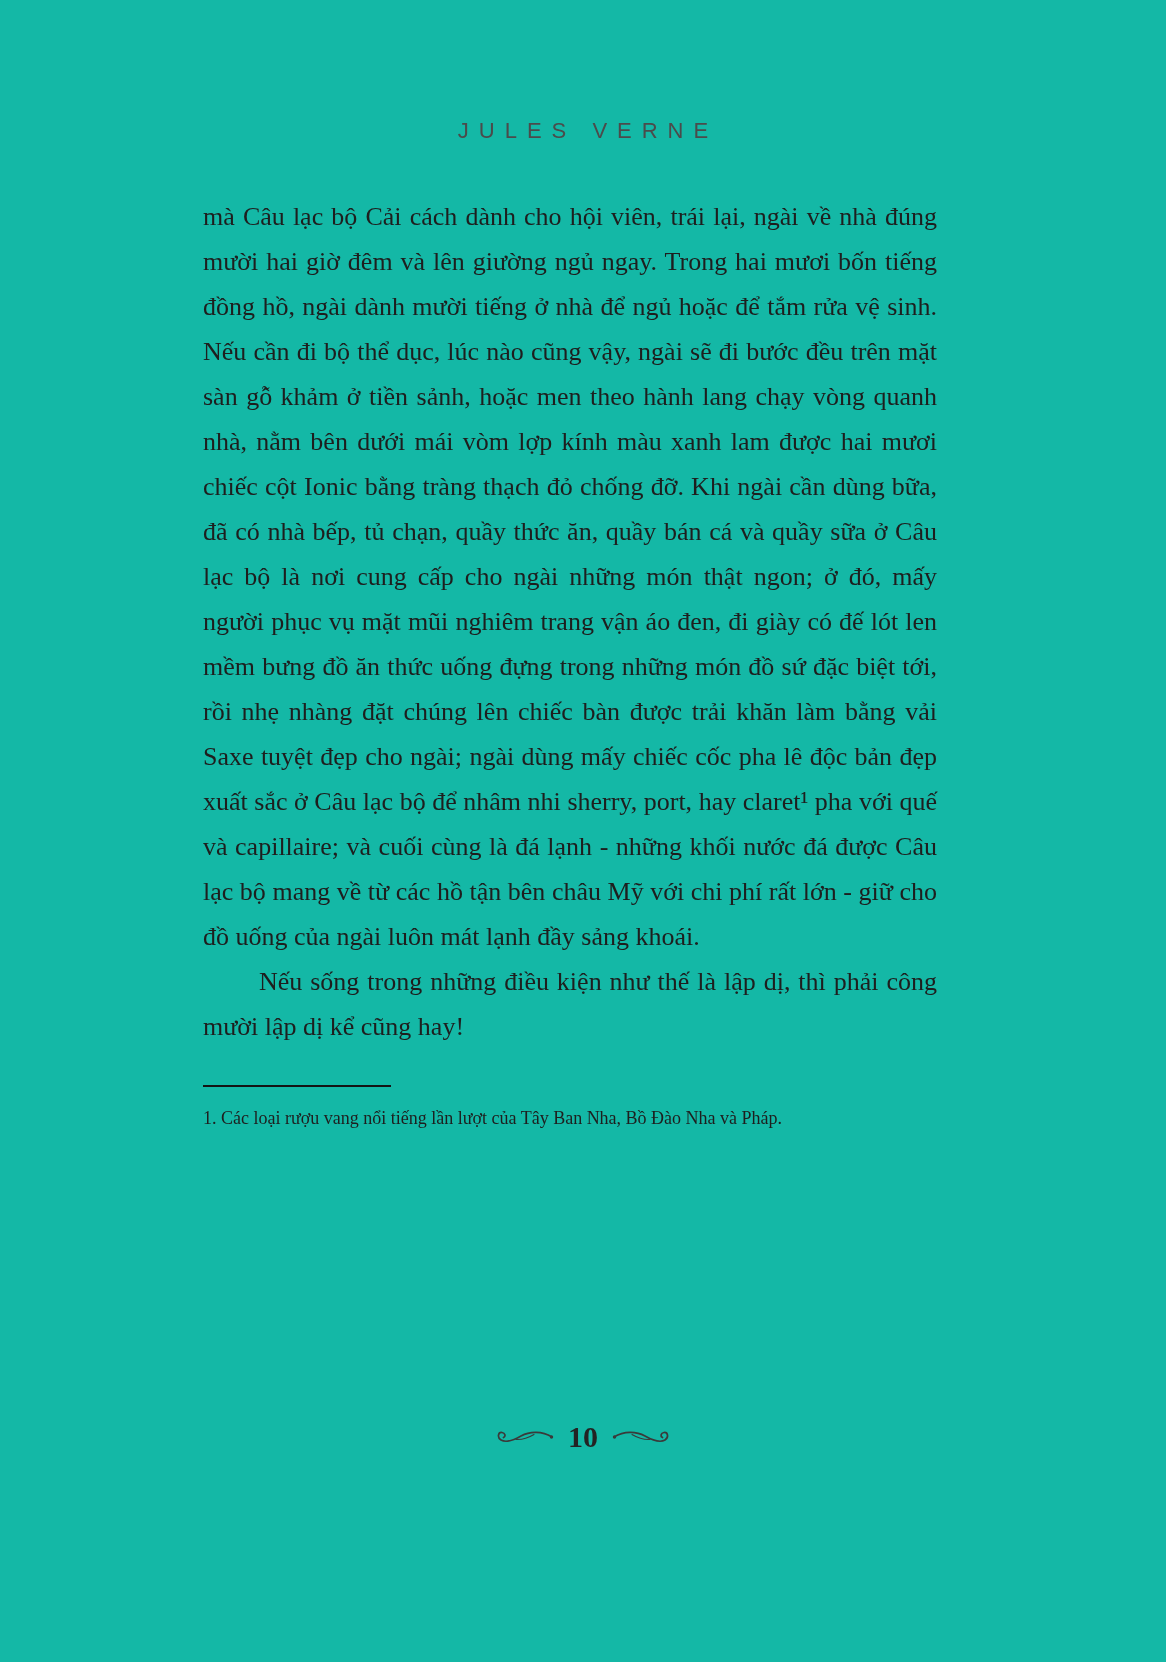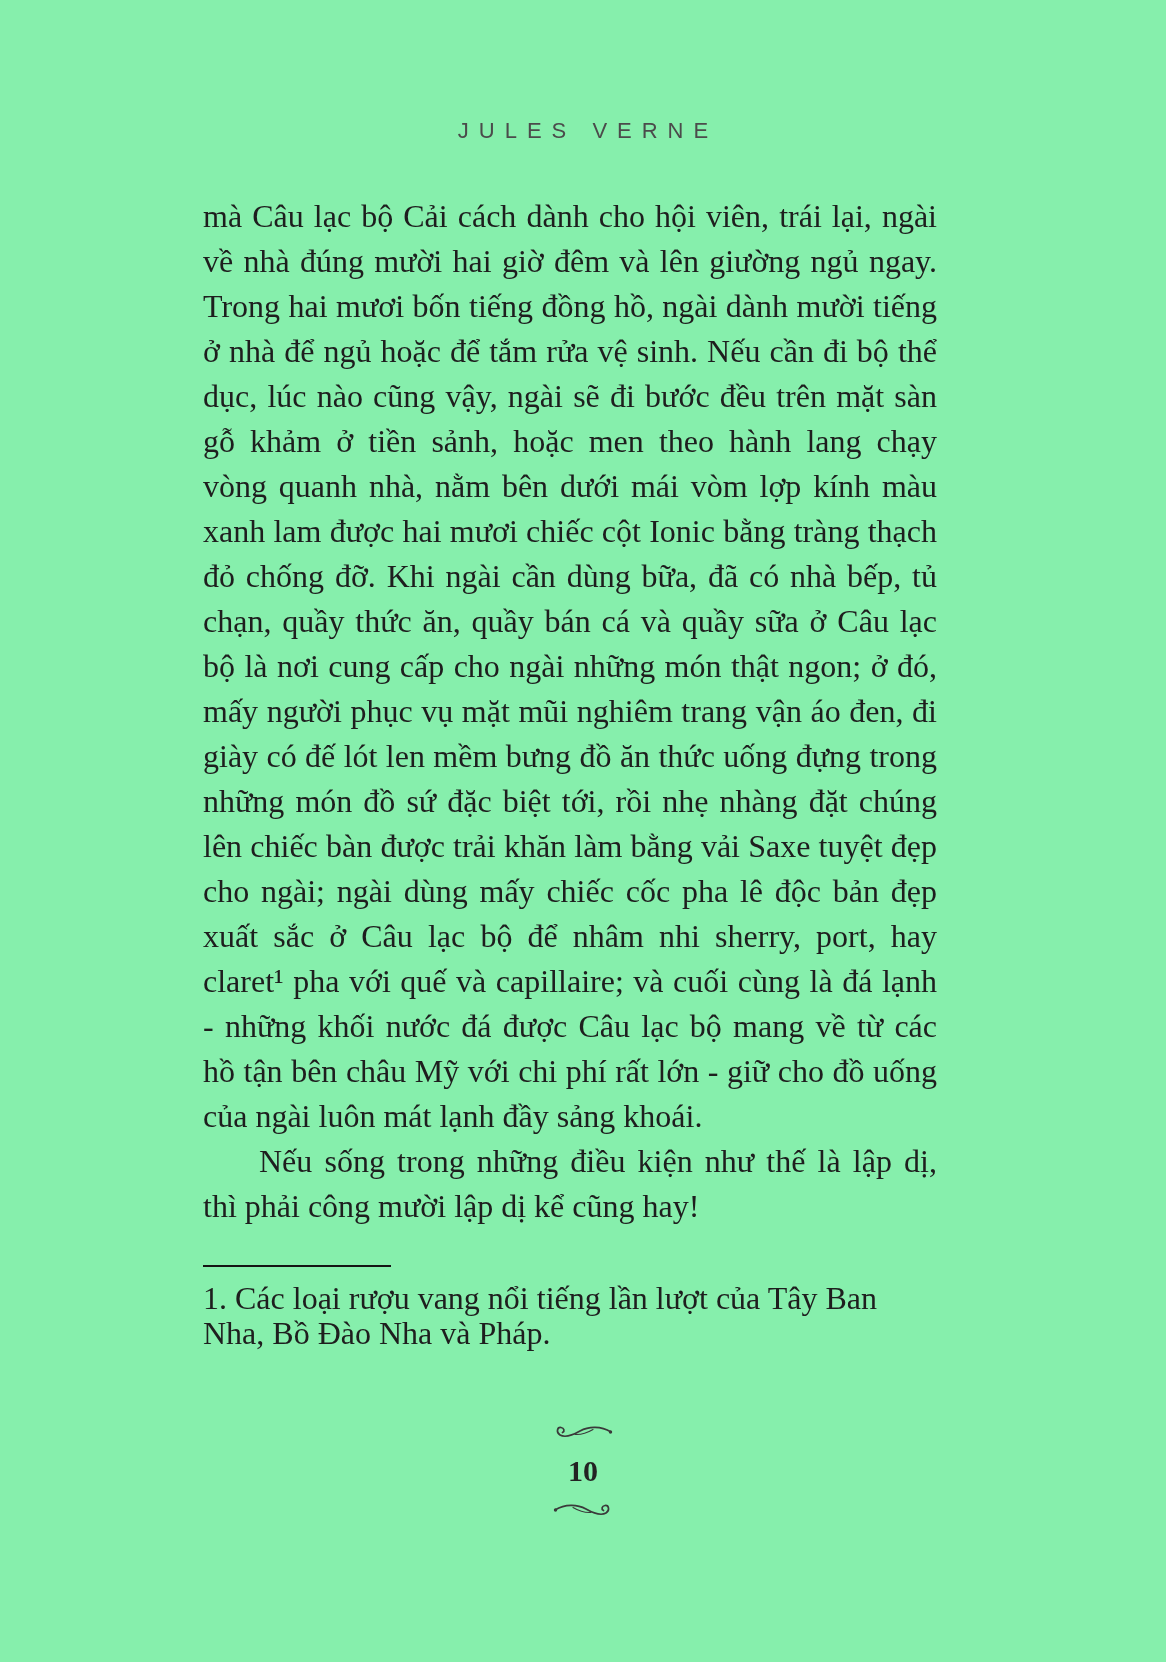--- a/index.html
+++ b/index.html
@@ -4,21 +4,21 @@
 <style>
   html, body {
     margin: 0;
     padding: 0;
     background: #ffffff;
   }
   .page {
     position: relative;
     width: 1166px;
     height: 1662px;
-    background: #86efac;
+    background: #14b8a6;
     font-family: "Liberation Serif", "DejaVu Serif", serif;
     color: #1e1e1e;
     overflow: hidden;
   }
   .running-header {
     position: absolute;
     top: 118px;
     left: 0;
     width: 100%;
     text-align: center;
@@ -30,54 +30,53 @@
     color: #4b4b4b;
   }
   .content {
     position: absolute;
     top: 194px;
     left: 203px;
     width: 734px;
   }
   .para {
     margin: 0;
-    font-size: 32px;
+    font-size: 26px;
     line-height: 45px;
     text-align: justify;
     color: #1e1e1e;
   }
   .para.indented {
     text-indent: 56px;
   }
   .footnote {
     margin-top: 36px;
   }
   .footnote-rule {
     width: 188px;
     height: 2px;
     background: #141414;
     margin: 0 0 14px 0;
   }
   .footnote-text {
     margin: 0;
-    font-size: 32px;
+    font-size: 18px;
     line-height: 35px;
     text-align: left;
     color: #1e1e1e;
   }
   .page-footer {
     position: absolute;
     top: 1422px;
     left: 0;
     width: 100%;
     display: flex;
     align-items: center;
     justify-content: center;
     gap: 14px;
-    flex-direction: column;
   }
   .page-number {
     font-size: 30px;
     font-weight: 700;
     color: #232323;
     line-height: 1;
   }
   .fleuron {
     display: inline-flex;
     align-items: center;

